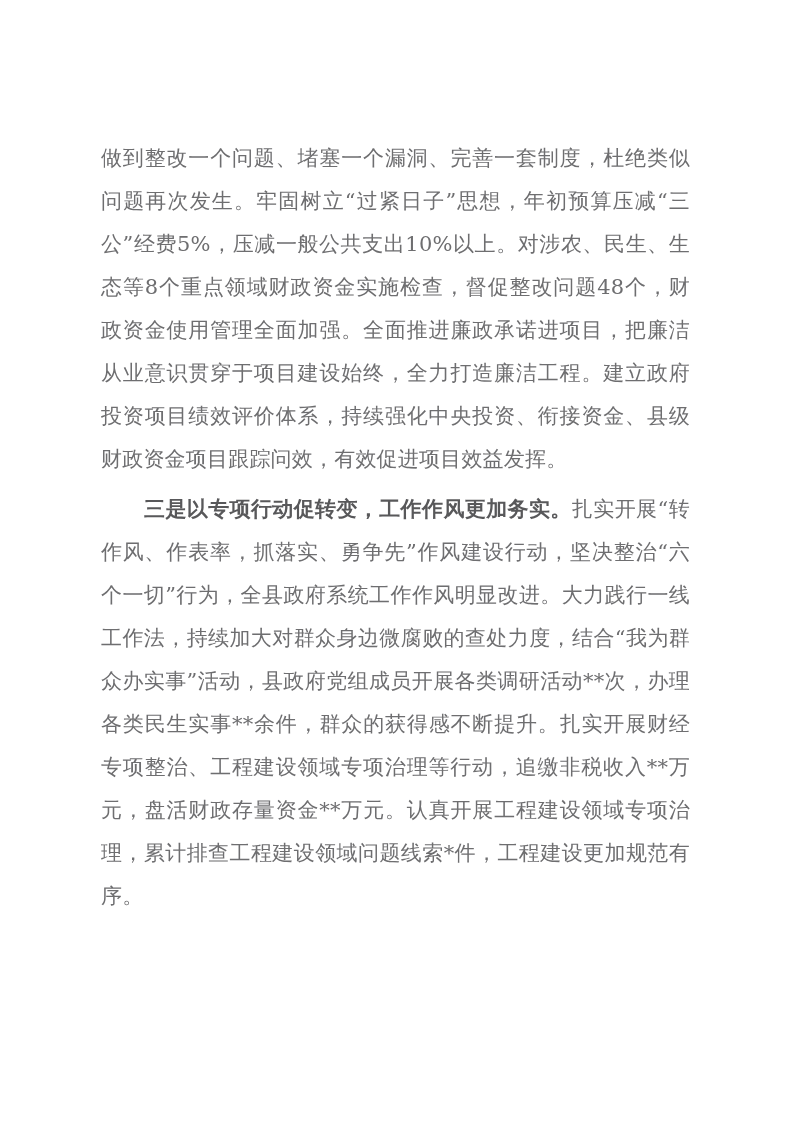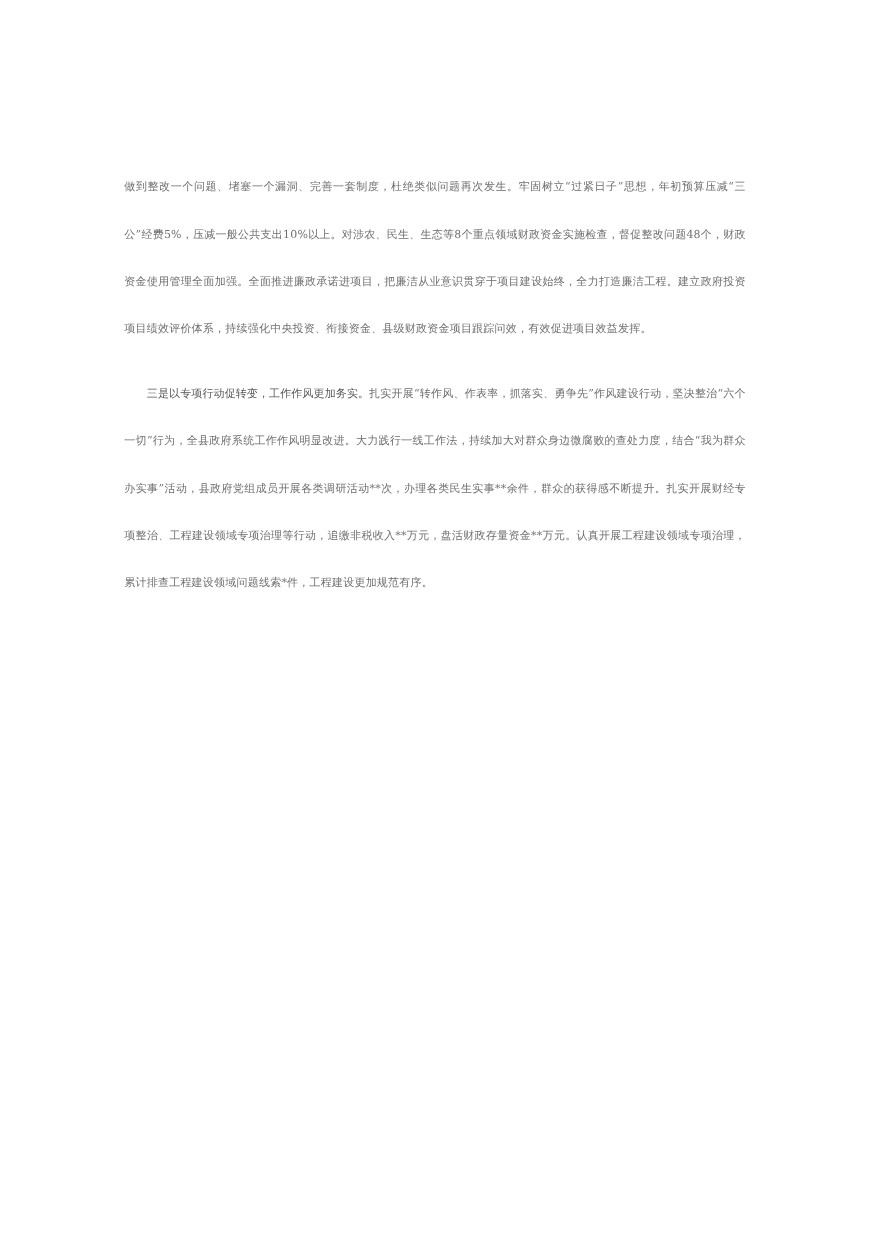--- a/index.html
+++ b/index.html
@@ -23,23 +23,23 @@
   }
 
   .page-body {
     position: absolute;
     left: 97px;
     top: 133px;
     width: 597px;
   }
 
   .para {
-    margin: 16px;
+    margin: 4px;
     color: #6e6e70;
-    font-size: 10px;
+    font-size: 21px;
     line-height: 43px;
     text-align: justify;
     text-justify: inter-character;
     letter-spacing: 0.2px;
     font-family: "DejaVu Serif", "Liberation Serif", serif;
     word-break: break-all;
   }
 
   .para-continuation {
     text-indent: 0;
@@ -55,21 +55,21 @@
     margin-top: 6px;
   }
 
   
   .para-tight {
     line-height: 38.2px;
     margin-top: 9px;
   }
 
   .lead {
-    font-weight: normal;
+    font-weight: bold;
     color: #58585a;
     letter-spacing: 0.1px;
   }
 
   
   .para::after {
     content: "";
     display: inline-block;
     width: 100%;
   }

